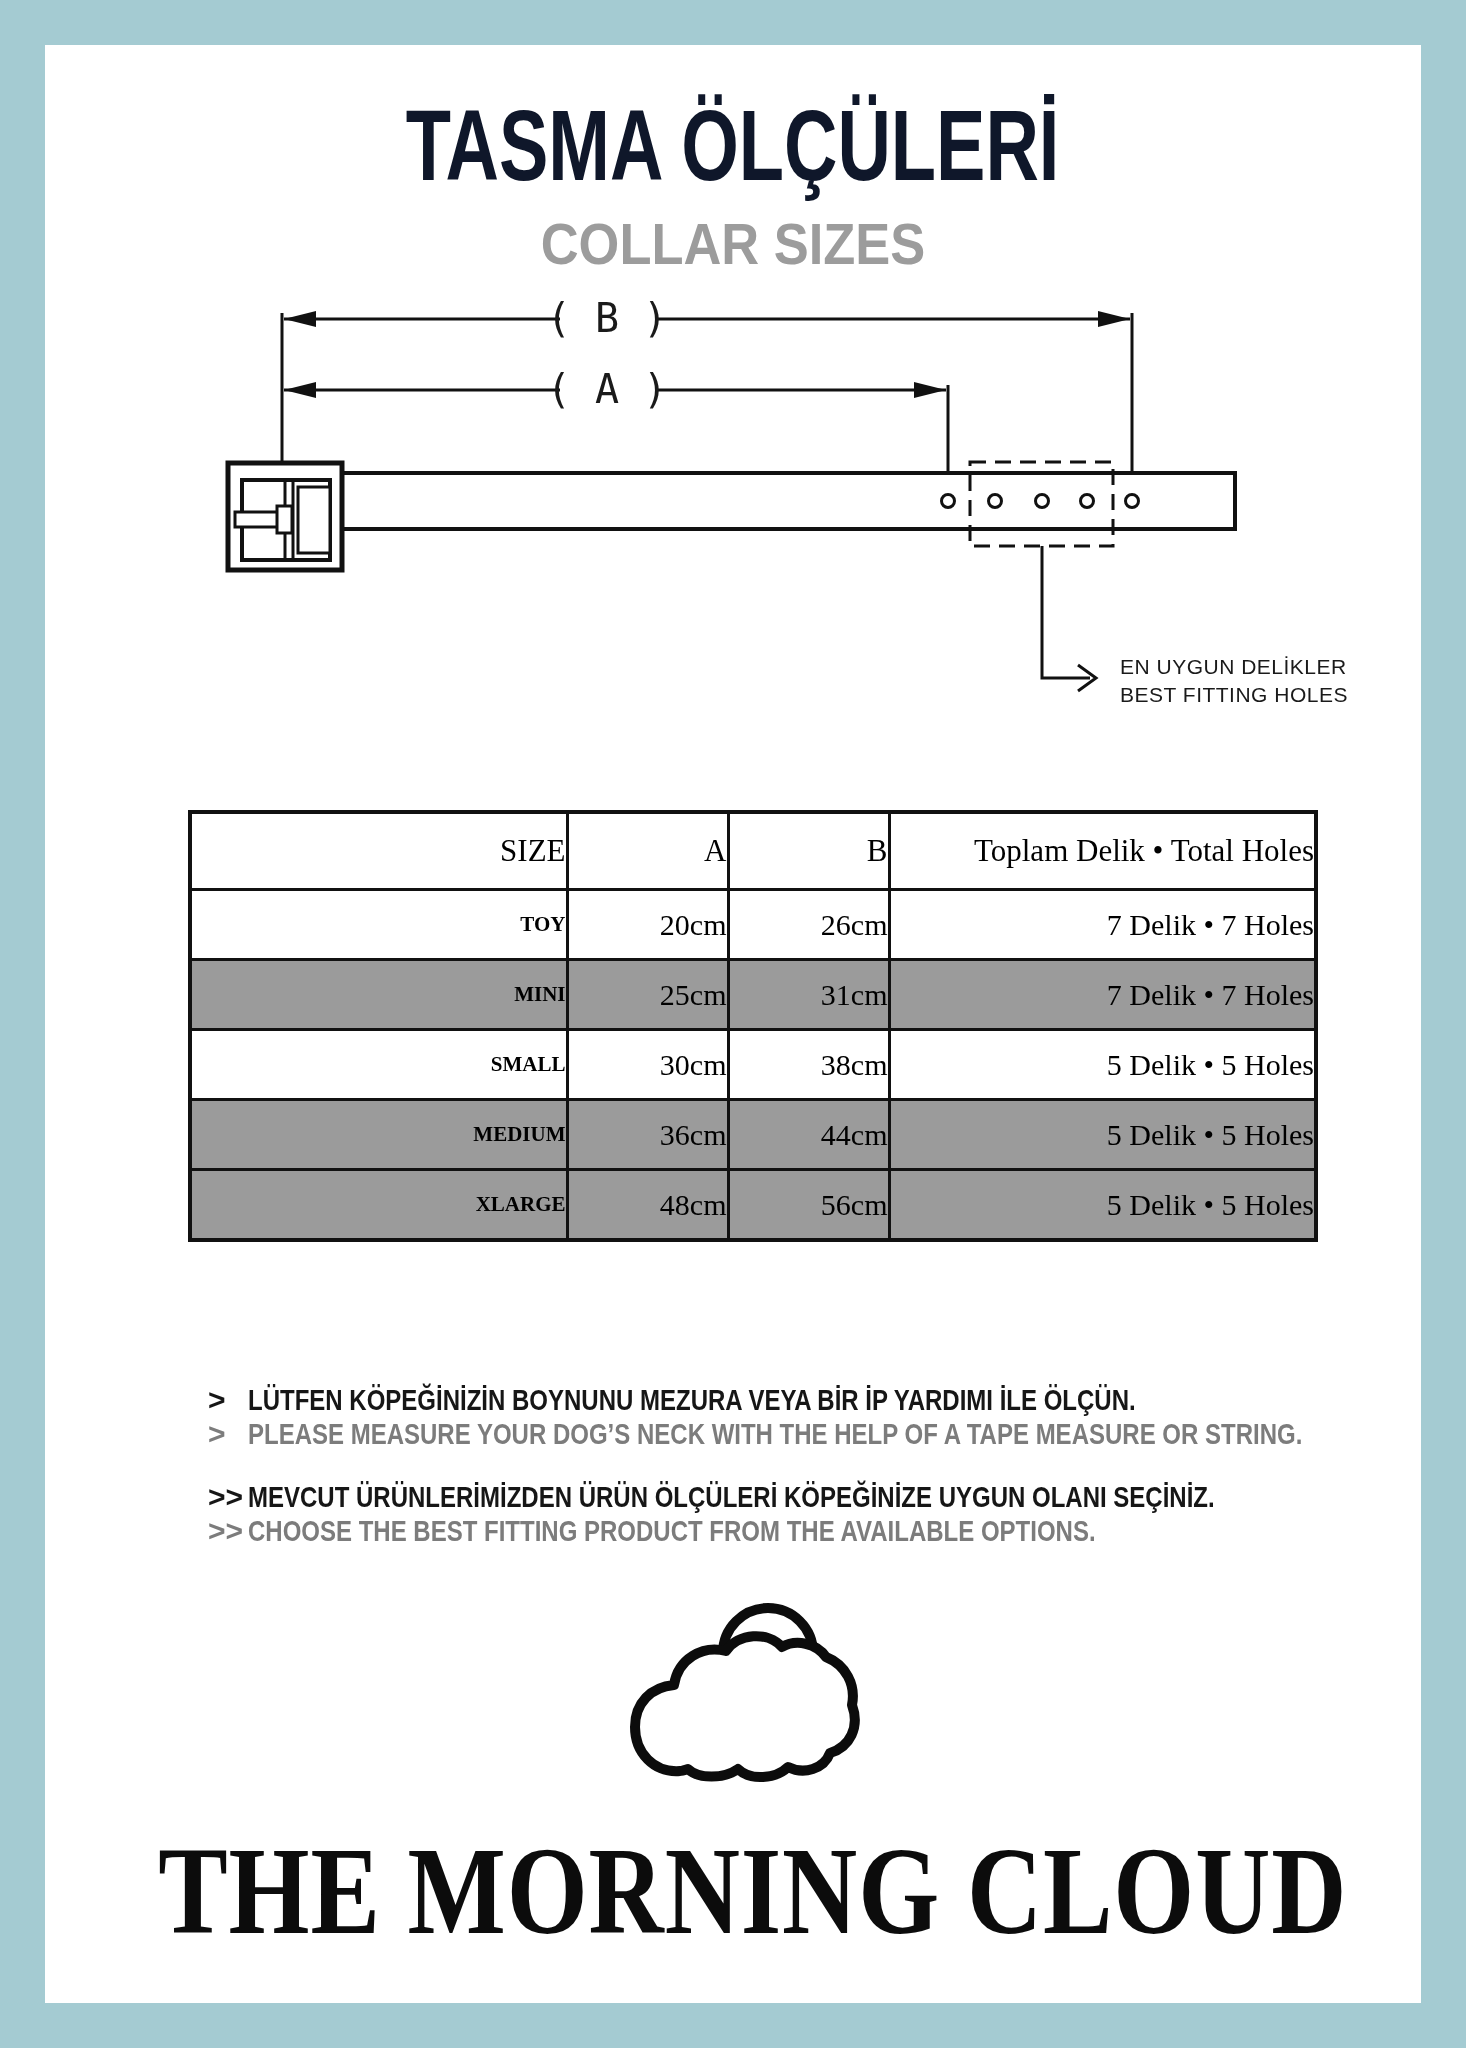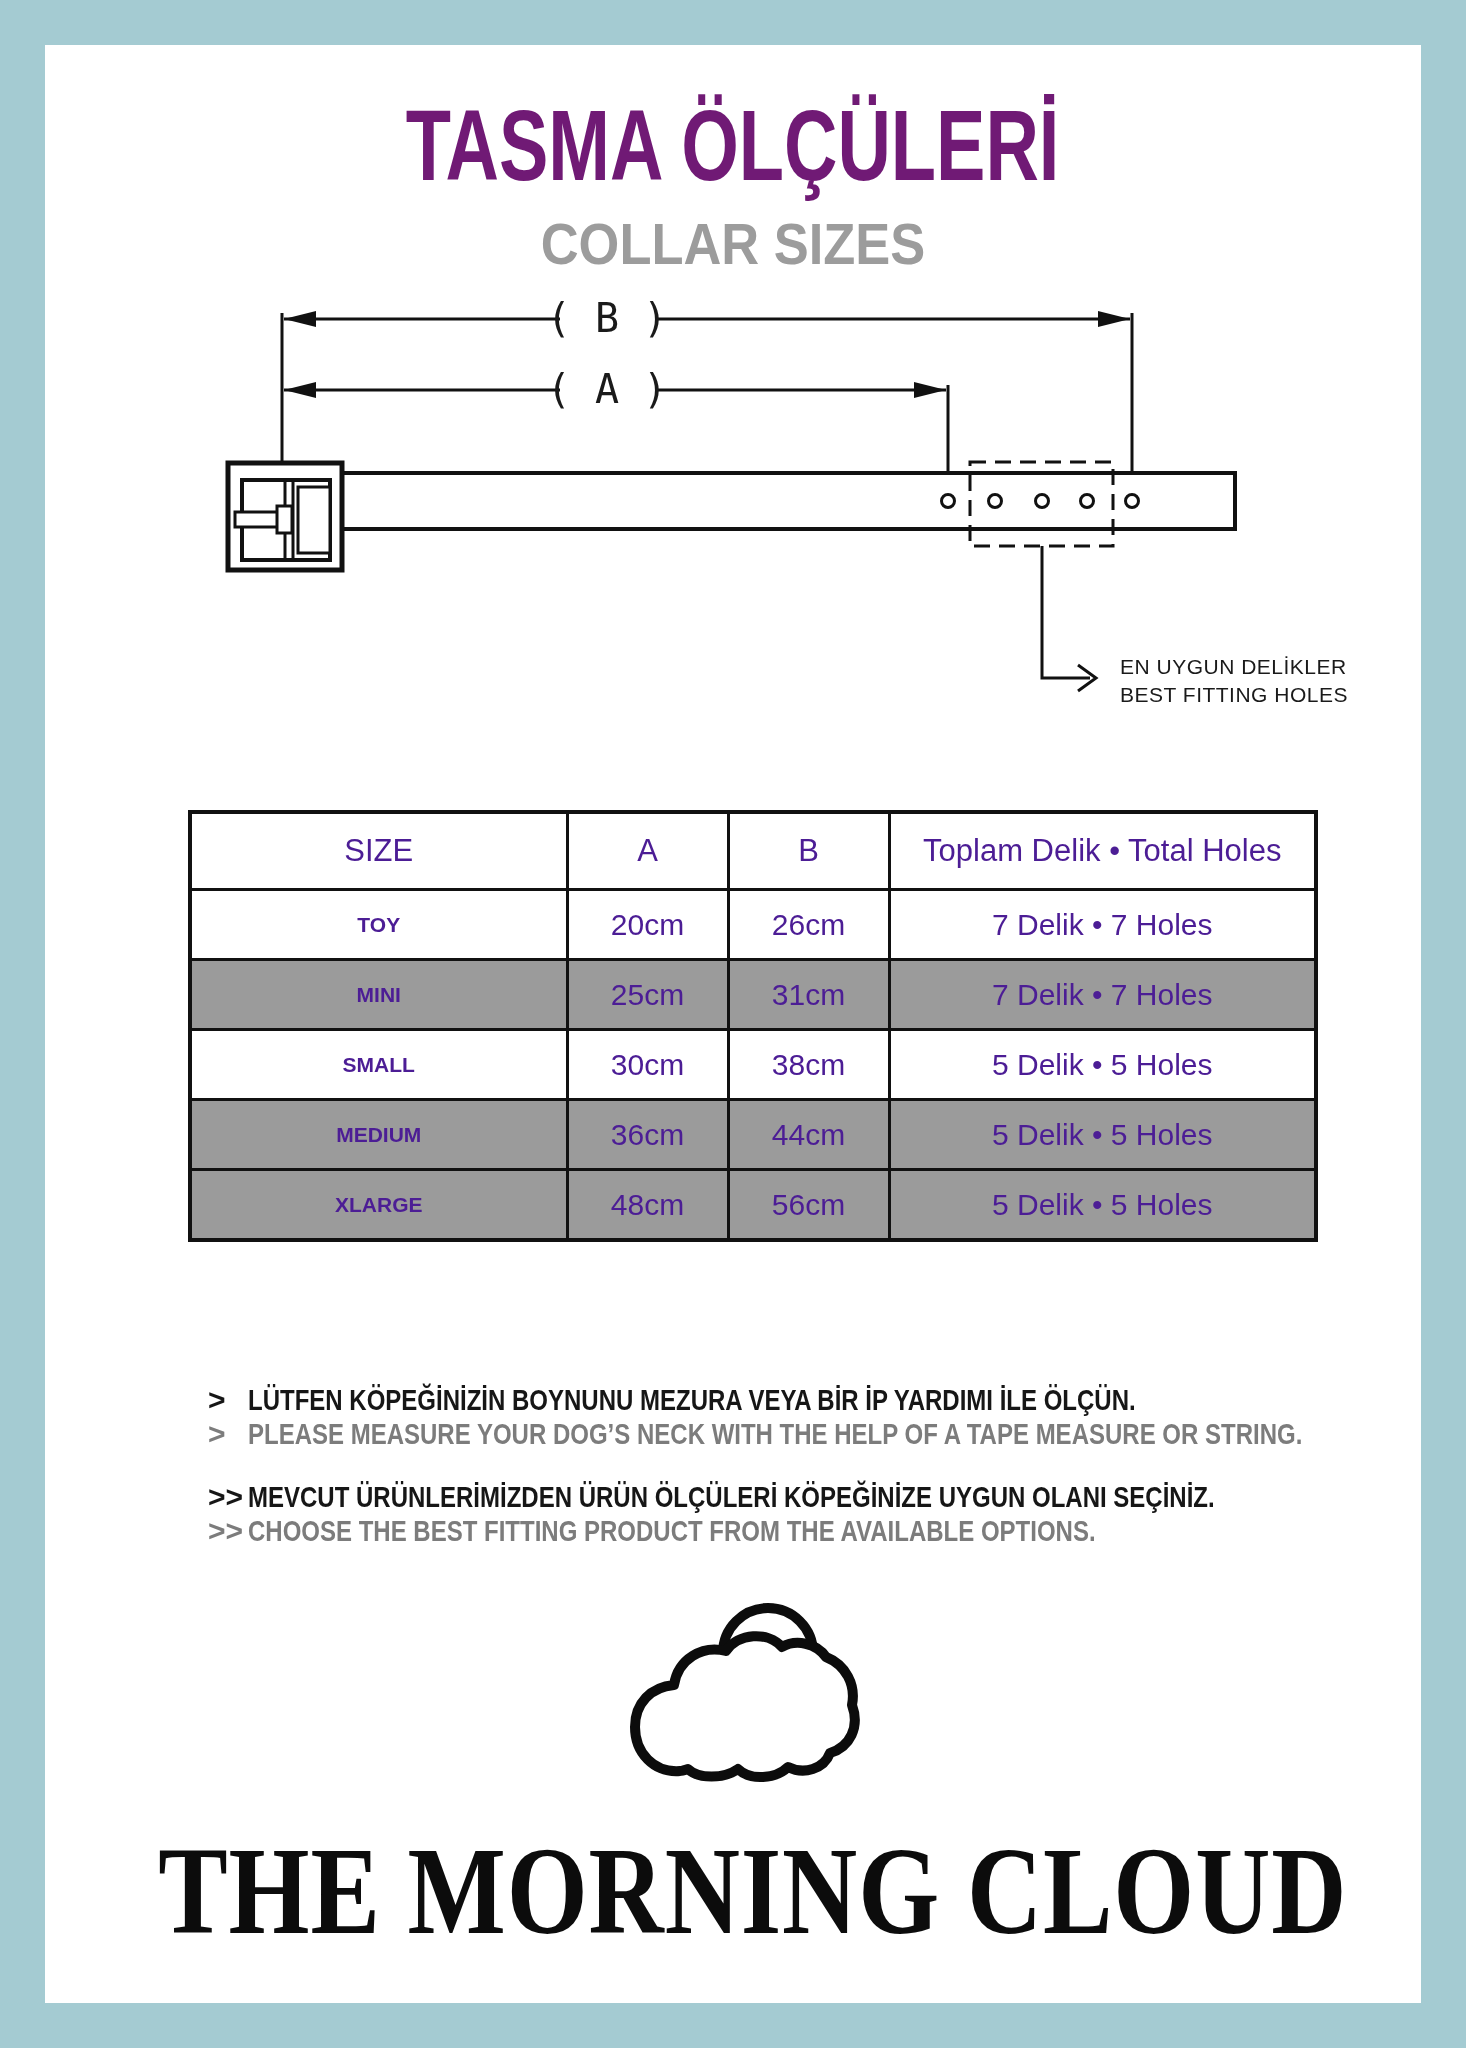--- a/index.html
+++ b/index.html
@@ -10,43 +10,43 @@
   }
   .sheet {
     position:absolute; left:45px; top:45px; width:1376px; height:1958px;
     background:#ffffff;
   }
   
   .title, .subtitle {
     position:absolute; left:45px; width:1376px; text-align:center;
     font-weight:bold; line-height:1; white-space:nowrap;
   }
-  .title   { top:95px;  font-size:100px; color:#701a75; }
+  .title   { top:95px;  font-size:100px; color:#0f172a; }
   .subtitle{ top:216px; font-size:57px;  color:#9c9c9c; }
   .title > span, .subtitle > span { display:inline-block; transform-origin:center; }
   .title > span   { transform:scaleX(0.74); }
   .subtitle > span{ transform:scaleX(0.92); }
 
   
   .diagram { position:absolute; left:0; top:0; }
   .diagram line, .diagram path, .diagram rect, .diagram circle { stroke:#111; }
   .dim-label {
     font-family:"DejaVu Sans Mono", monospace; font-size:40px; fill:#1a1a1a;
   }
   .callout-text { font-size:21px; letter-spacing:0.5px; fill:#1a1a1a; }
 
   
   .size-table {
     position:absolute; left:188px; top:810px; width:1126px;
     border-collapse:collapse; table-layout:fixed; background:#fff;
     border:4px solid #111;
   }
   .size-table td {
-    border:3px solid #111; text-align:center; vertical-align:middle;
-    padding:0; font-size:30px; color:#4c1d95;
+    border:3px solid #111; text-align:right; vertical-align:middle;
+    padding:0; font-size:30px; color:#000000;font-family:Liberation Serif, serif;
   }
   .size-table tr.hdr td  { height:74px; font-size:31px; }
   .size-table tr.data td { height:67px; }
   .size-table td.size-cell { font-weight:bold; font-size:21px; }
   .size-table tr.shaded td { background:#9b9b9b; }
 
   
   .instr {
     position:absolute; left:208px; display:flex; align-items:flex-start;
     font-weight:bold; font-size:30px; line-height:1.15; white-space:nowrap;

